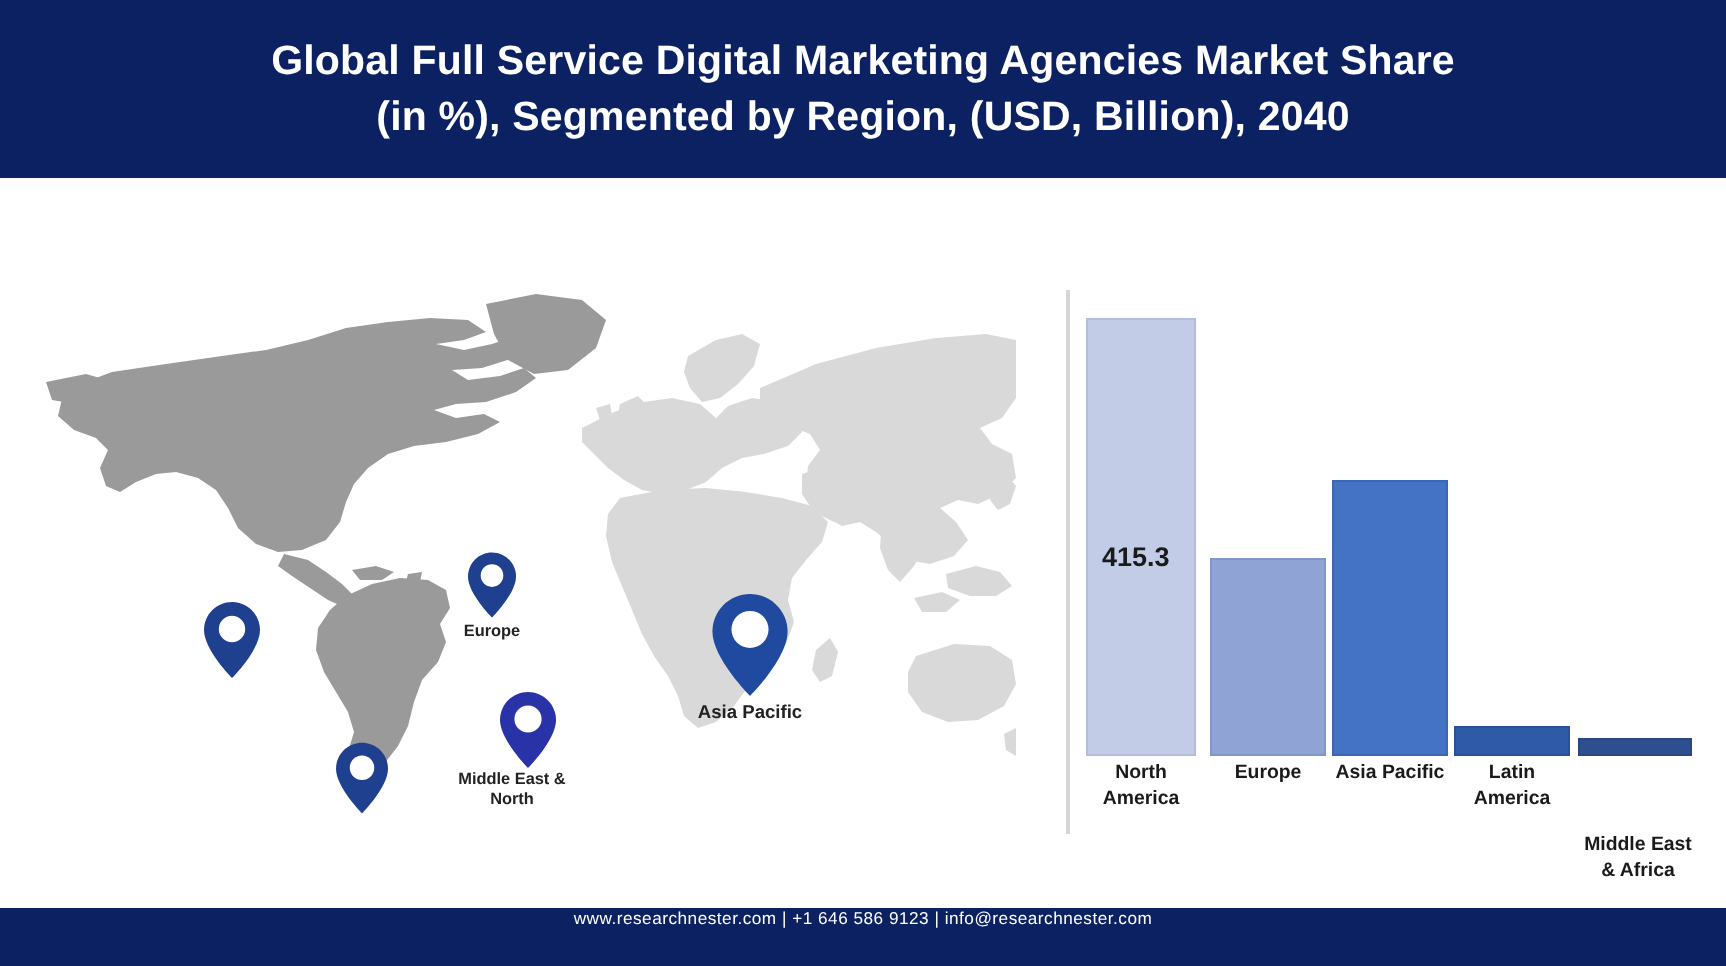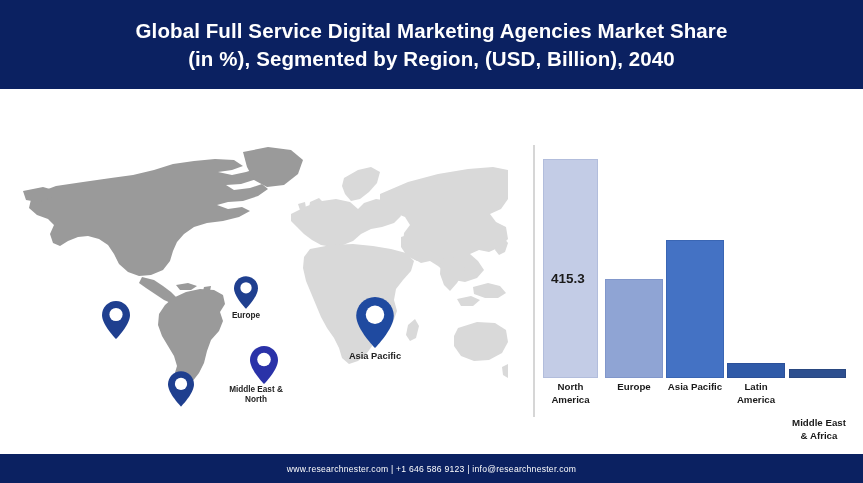--- a/index.html
+++ b/index.html
@@ -150,21 +150,21 @@
   }
 
   
   .footer-band {
     position: absolute;
     left: 0; top: 454px;
     width: 863px;
     height: 29px;
     background: #0b2161;
     display: flex;
-    align-items: center;
+    align-items: flex-start;
     justify-content: center;
   }
   .footer-text {
     color: #ffffff;
     font-size: 8.6px;
     letter-spacing: 0.25px;
     white-space: nowrap;
   }
 </style>
 </head>

